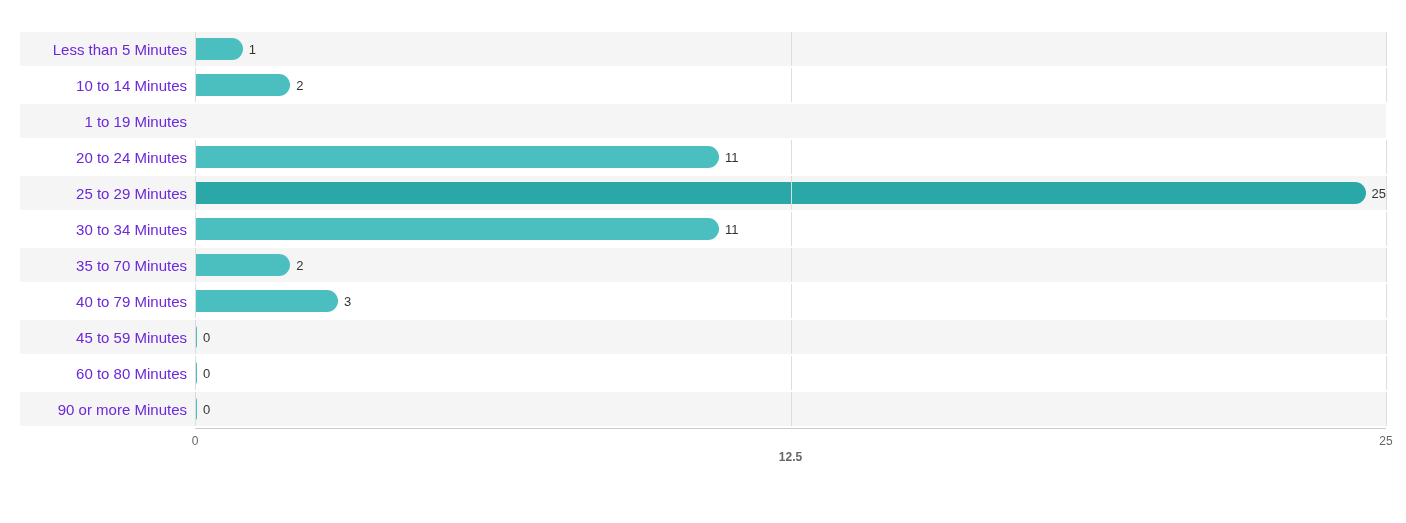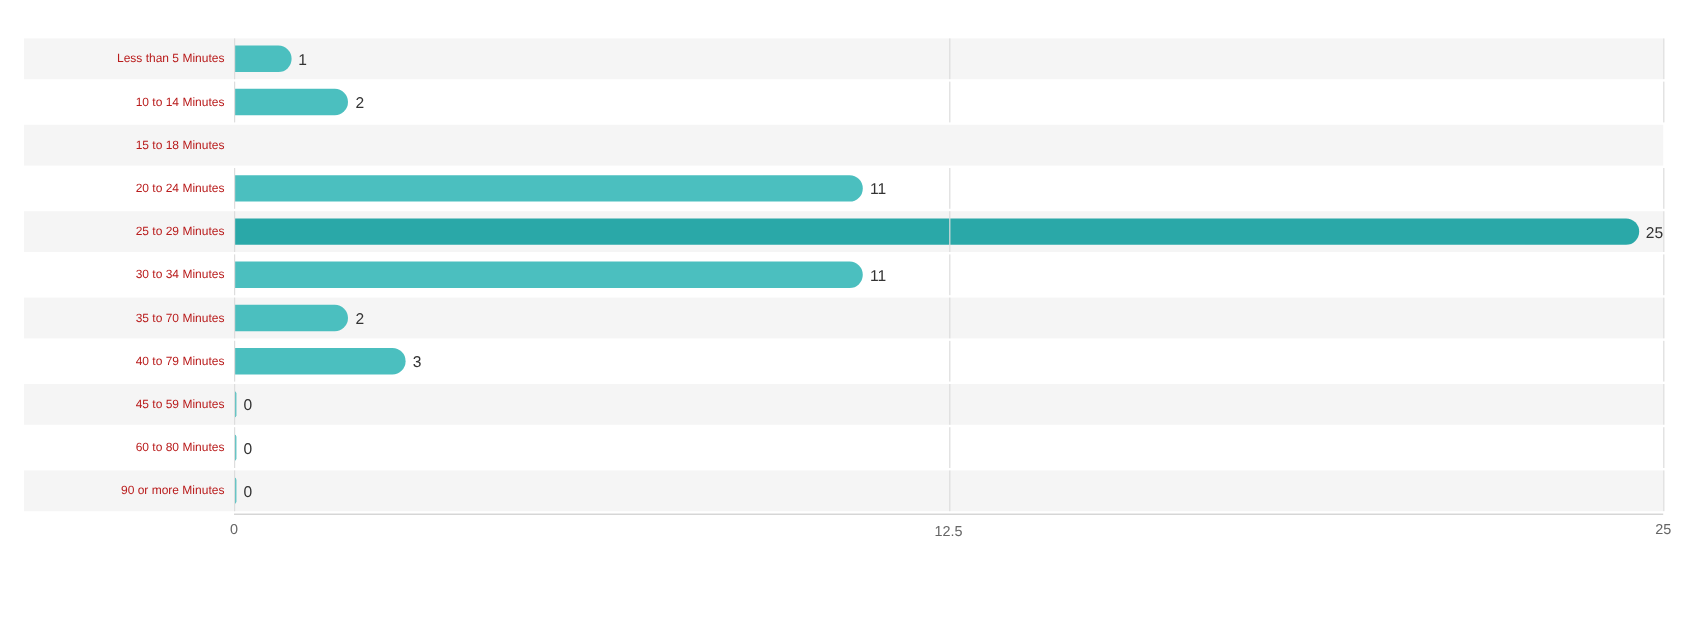--- a/index.html
+++ b/index.html
@@ -42,22 +42,22 @@
     }
     .bar-row:nth-child(odd) {
       background: #f5f5f5;
     }
     .bar-row:nth-child(even) {
       background: #fff;
     }
     .bar-label {
       width: 175px;
       min-width: 175px;
-      font-size: 10px;
-      color: #b91c1c;
+      font-size: 15px;
+      color: #6d28d9;
       text-align: right;
       padding-right: 8px;
       white-space: nowrap;
     }
     .bar-track {
       flex: 1;
       position: relative;
       height: 34px;
       display: flex;
       align-items: center;
@@ -119,21 +119,21 @@
         <div class="bar-label">10 to 14 Minutes</div>
         <div class="bar-track">
           <div class="gridline" style="left: 0%;"></div>
           <div class="gridline" style="left: 50%;"></div>
           <div class="gridline" style="left: 100%;"></div>
           <div class="bar-fill" style="width: 8%;"></div>
           <div class="bar-value">2</div>
         </div>
       </div>
       <div class="bar-row">
-        <div class="bar-label">15 to 18 Minutes</div>
+        <div class="bar-label">1 to 19 Minutes</div>
       </div>
       <div class="bar-row">
         <div class="bar-label">20 to 24 Minutes</div>
         <div class="bar-track">
           <div class="gridline" style="left: 0%;"></div>
           <div class="gridline" style="left: 50%;"></div>
           <div class="gridline" style="left: 100%;"></div>
           <div class="bar-fill" style="width: 44%;"></div>
           <div class="bar-value">11</div>
         </div>
@@ -207,16 +207,16 @@
           <div class="bar-fill" style="width: 0%;"></div>
           <div class="bar-value">0</div>
         </div>
       </div>
     </div>
 
   <div style="position:relative; margin-left:175px; height:28px; margin-top:2px;" id="x-axis-container">
 
   <div style="position: absolute; top: 0px; left: 0px; right: 0px; height: 1px; background: rgb(204, 204, 204);"></div>
       <div class="x-tick" style="left: 0%; top: 6px;">0</div>
-      <div class="x-tick" style="left: 50%; top: 8px;">12.5</div>
+      <div class="x-tick" style="left: 50%; top: 22px; font-weight: bold;">12.5</div>
       <div class="x-tick" style="left: 100%; top: 6px;">25</div>
     </div>
 </div>
 
 </body></html>

